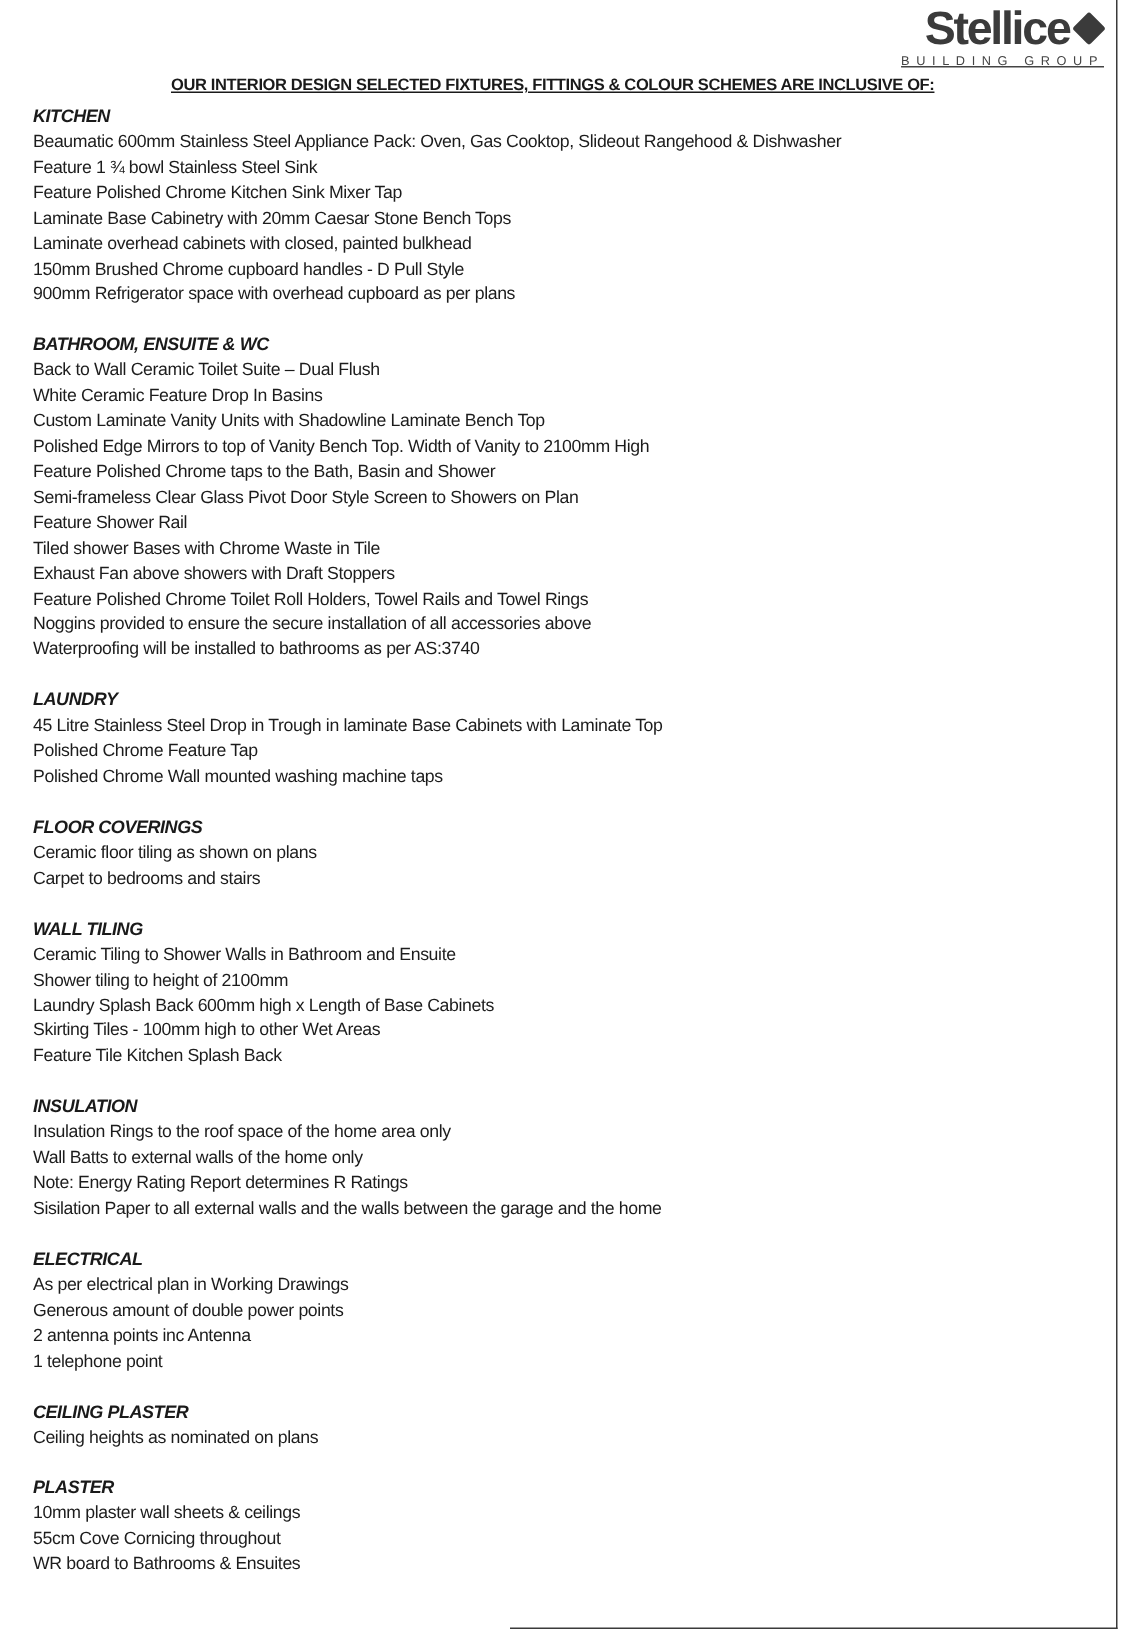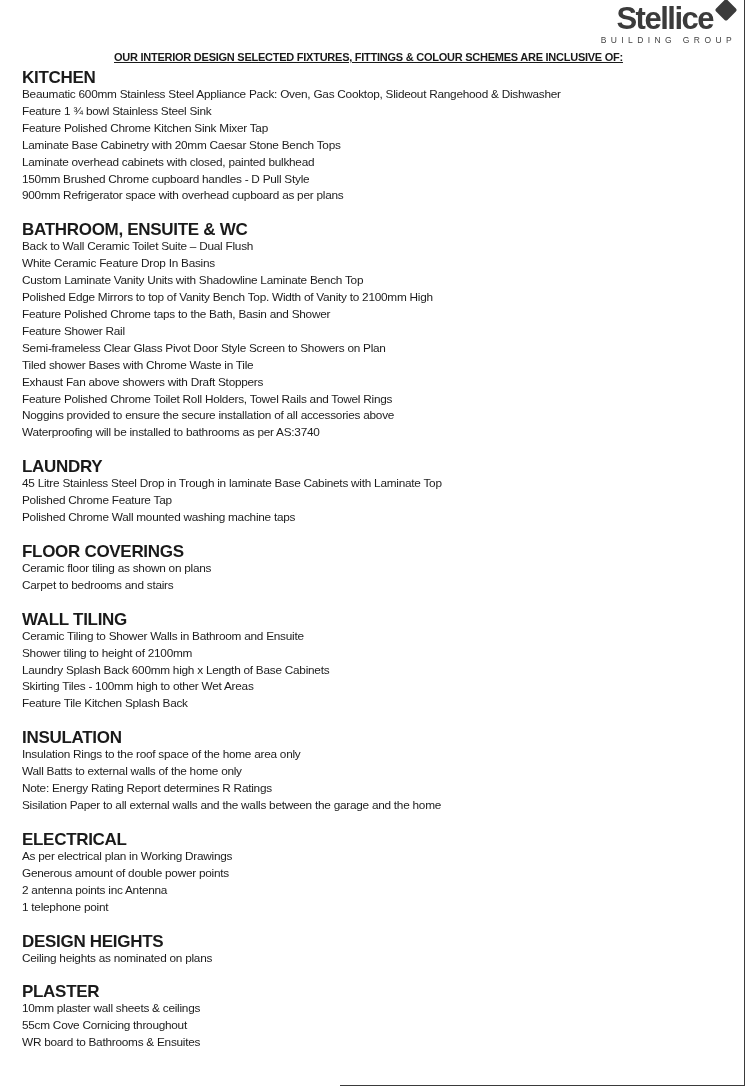--- a/index.html
+++ b/index.html
@@ -13,45 +13,46 @@
     background: #3a3a3a;
   }
   .page-border-bottom {
     position: absolute; left: 340px; top: 1085px; width: 405px; height: 1px;
     background: #3a3a3a;
   }
   .logo {
     position: absolute; right: 12px; top: 2px; width: 140px; text-align: right;
   }
   .logo-word {
-    display: inline-flex; align-items: flex-start;
+    display: inline-flex; align-items: center;
     font-family: "Liberation Sans", sans-serif; font-weight: bold;
     font-size: 31px; letter-spacing: -1.5px; color: #3b3b3b; line-height: 34px;
   }
   .logo-mark {
     display: inline-block; width: 16px; height: 16px; background: #3b3b3b;
     transform: rotate(45deg); margin-left: 5px; margin-right: 4px;
     border-radius: 2px;
   }
   .logo-sub {
     font-size: 8.5px; letter-spacing: 4.4px; color: #444; margin-top: -1px;
     padding-right: 2px;
+    text-decoration: underline;
   }
   .doc-title {
     position: absolute; left: 114px; top: 51px;
     font-size: 11px; font-weight: bold; text-decoration: underline;
     letter-spacing: -0.25px; color: #1a1a1a; white-space: nowrap;
   }
   .content {
     position: absolute; left: 22px; top: 69px; width: 700px;
   }
   .section { margin-bottom: 17px; }
   .section-heading {
-    font-size: 17px; font-weight: bold; line-height: 17px;
-    letter-spacing: -0.3px; color: #1a1a1a;
+    font-size: 12px; font-weight: bold; line-height: 17px;
+    letter-spacing: -0.3px; color: #1a1a1a; font-style: italic;
   }
   .section-item {
     font-size: 11.8px; line-height: 16.9px; letter-spacing: -0.25px;
     color: #1c1c1c; white-space: nowrap;
   }
 </style>
 </head>
 <body>
 
 <div class="page-border-right"></div>
@@ -78,22 +79,22 @@
       <div class="section-item">150mm Brushed Chrome cupboard handles - D Pull Style</div>
       <div class="section-item">900mm Refrigerator space with overhead cupboard as per plans</div>
     </div>
     <div class="section">
       <div class="section-heading">BATHROOM, ENSUITE &amp; WC</div>
       <div class="section-item">Back to Wall Ceramic Toilet Suite – Dual Flush</div>
       <div class="section-item">White Ceramic Feature Drop In Basins</div>
       <div class="section-item">Custom Laminate Vanity Units with Shadowline Laminate Bench Top</div>
       <div class="section-item">Polished Edge Mirrors to top of Vanity Bench Top. Width of Vanity to 2100mm High</div>
       <div class="section-item">Feature Polished Chrome taps to the Bath, Basin and Shower</div>
+      <div class="section-item">Semi-frameless Clear Glass Pivot Door Style Screen to Showers on Plan</div>
       <div class="section-item">Feature Shower Rail</div>
-      <div class="section-item">Semi-frameless Clear Glass Pivot Door Style Screen to Showers on Plan</div>
       <div class="section-item">Tiled shower Bases with Chrome Waste in Tile</div>
       <div class="section-item">Exhaust Fan above showers with Draft Stoppers</div>
       <div class="section-item">Feature Polished Chrome Toilet Roll Holders, Towel Rails and Towel Rings</div>
       <div class="section-item">Noggins provided to ensure the secure installation of all accessories above</div>
       <div class="section-item">Waterproofing will be installed to bathrooms as per AS:3740</div>
     </div>
     <div class="section">
       <div class="section-heading">LAUNDRY</div>
       <div class="section-item">45 Litre Stainless Steel Drop in Trough in laminate Base Cabinets with Laminate Top</div>
       <div class="section-item">Polished Chrome Feature Tap</div>
@@ -120,21 +121,21 @@
       <div class="section-item">Sisilation Paper to all external walls and the walls between the garage and the home</div>
     </div>
     <div class="section">
       <div class="section-heading">ELECTRICAL</div>
       <div class="section-item">As per electrical plan in Working Drawings</div>
       <div class="section-item">Generous amount of double power points</div>
       <div class="section-item">2 antenna points inc Antenna</div>
       <div class="section-item">1 telephone point</div>
     </div>
     <div class="section">
-      <div class="section-heading">DESIGN HEIGHTS</div>
+      <div class="section-heading">CEILING PLASTER</div>
       <div class="section-item">Ceiling heights as nominated on plans</div>
     </div>
     <div class="section">
       <div class="section-heading">PLASTER</div>
       <div class="section-item">10mm plaster wall sheets &amp; ceilings</div>
       <div class="section-item">55cm Cove Cornicing throughout</div>
       <div class="section-item">WR board to Bathrooms &amp; Ensuites</div>
     </div>
   </div>
 

